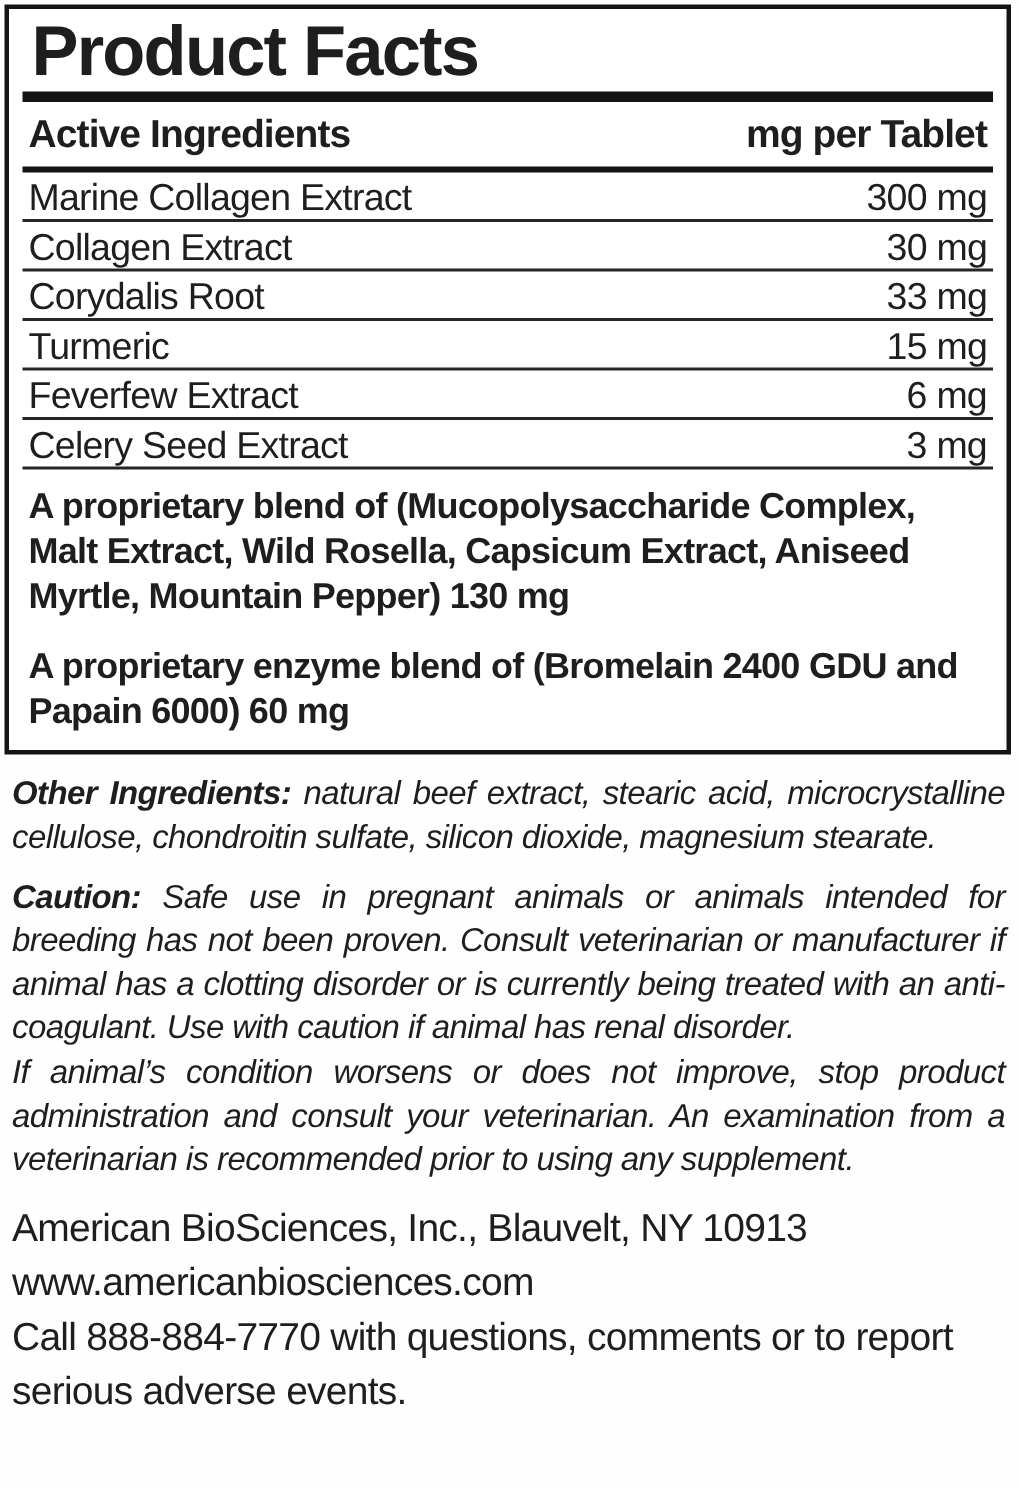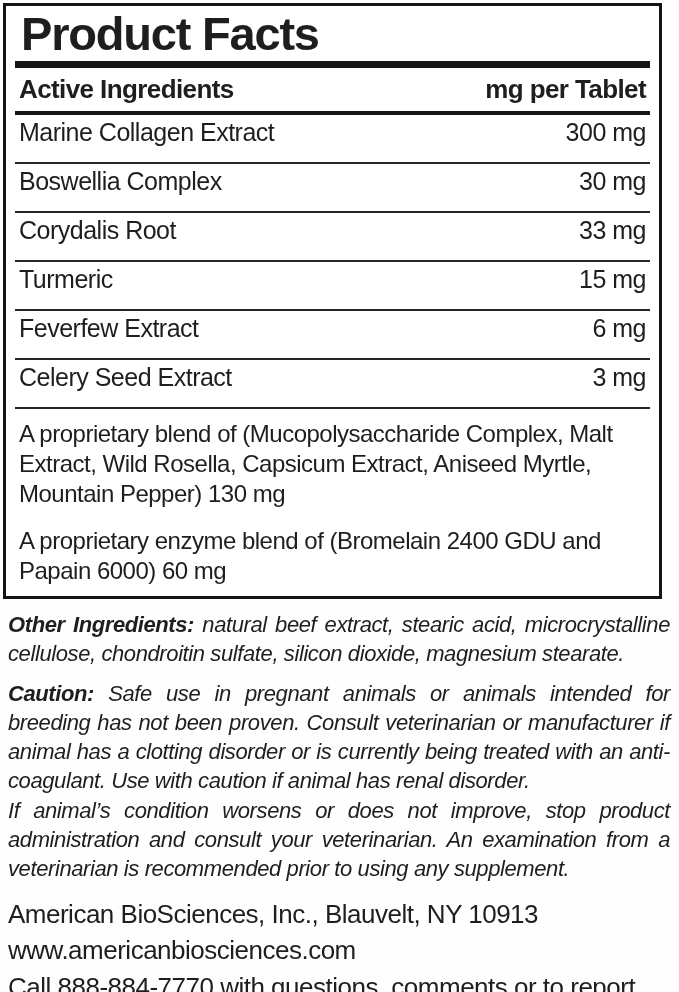--- a/index.html
+++ b/index.html
@@ -5,21 +5,21 @@
   html, body { margin:0; padding:0; }
   body {
     width:679px; height:992px;
     background:#fefefe;
     color:#1e1e1e;
     font-family:"Liberation Sans","DejaVu Sans",sans-serif;
     -webkit-font-smoothing:antialiased;
     overflow:hidden;
   }
   .box {
-    margin:3px 17px 0 3px;
+    margin:3px 5px 0 3px;
     border:3px solid #141414;
     padding:0 9px 4px 9px;
     background:#fff;
   }
   .title {
     font-size:47px;
     font-weight:bold;
     letter-spacing:-1.2px;
     line-height:1.0;
     margin:4px 0 0 6px;
@@ -28,28 +28,29 @@
   .title-rule { height:7px; background:#141414; margin-top:4px; }
   .tbl-header {
     display:flex; justify-content:space-between; align-items:baseline;
     font-weight:bold; font-size:26px; letter-spacing:-0.6px;
     padding:6px 4px 6px 4px;
   }
   .header-rule { height:3.5px; background:#141414; }
   .row {
     display:flex; justify-content:space-between; align-items:baseline;
     font-size:25px; letter-spacing:-0.5px; line-height:28px;
-    padding:3px 4px 16px 4px;
+    padding:3px 4px 0 4px;
     border-bottom:2px solid #262626;
     gap:40px;
   }
   .row .amt { white-space:nowrap; }
   .blend {
     font-size:24px; line-height:30px; letter-spacing:-0.5px;
     margin:10px 4px 0 4px;
+    font-weight:bold;
   }
   .blend + .blend { margin-top:17px; margin-bottom:6px; }
   .lower { padding:0 9px 0 8px; }
   .para {
     font-size:22px; line-height:29px; letter-spacing:-0.4px;
     text-align:justify;
     margin:11px 0 0 0;
     font-style:italic;
   }
   .para .lbl { font-weight:bold; }
@@ -71,21 +72,21 @@
     <span data-name="header-col-ingredients">Active Ingredients</span>
     <span data-name="header-col-amount">mg per Tablet</span>
   </div>
   <div class="header-rule" data-name="header-rule"></div>
 
   <div class="row" data-name="table-row">
     <span data-name="ingredient-name">Marine Collagen Extract</span>
     <span class="amt" data-name="ingredient-amount">300 mg</span>
   </div>
   <div class="row" data-name="table-row">
-    <span data-name="ingredient-name">Boswellia Complex</span>
+    <span data-name="ingredient-name">Collagen Extract</span>
     <span class="amt" data-name="ingredient-amount">30 mg</span>
   </div>
   <div class="row" data-name="table-row">
     <span data-name="ingredient-name">Corydalis Root</span>
     <span class="amt" data-name="ingredient-amount">33 mg</span>
   </div>
   <div class="row" data-name="table-row">
     <span data-name="ingredient-name">Turmeric</span>
     <span class="amt" data-name="ingredient-amount">15 mg</span>
   </div>

